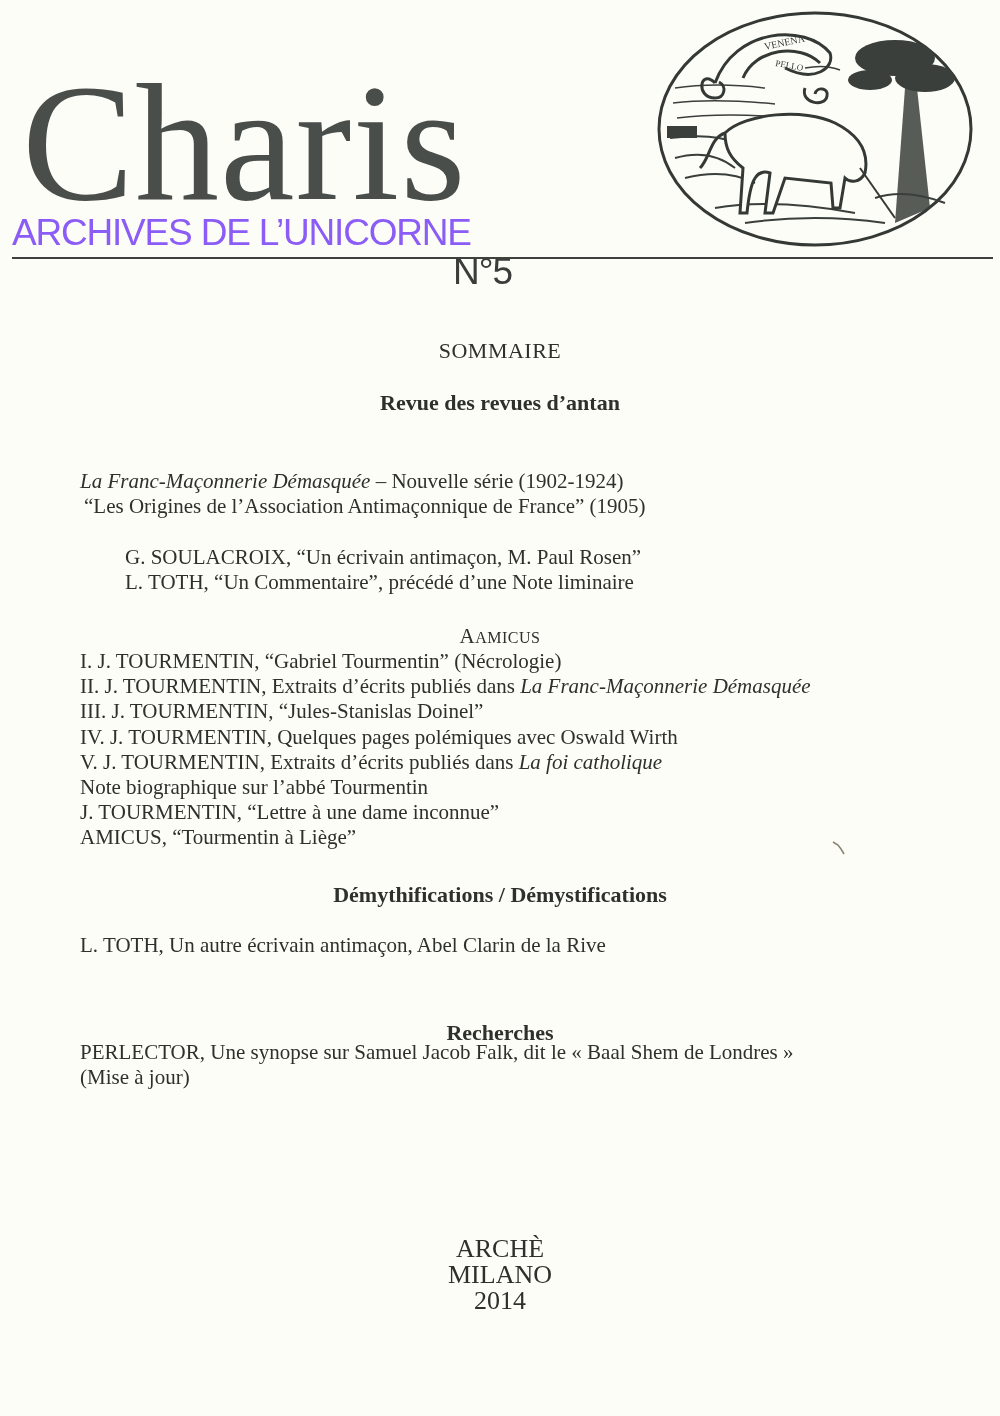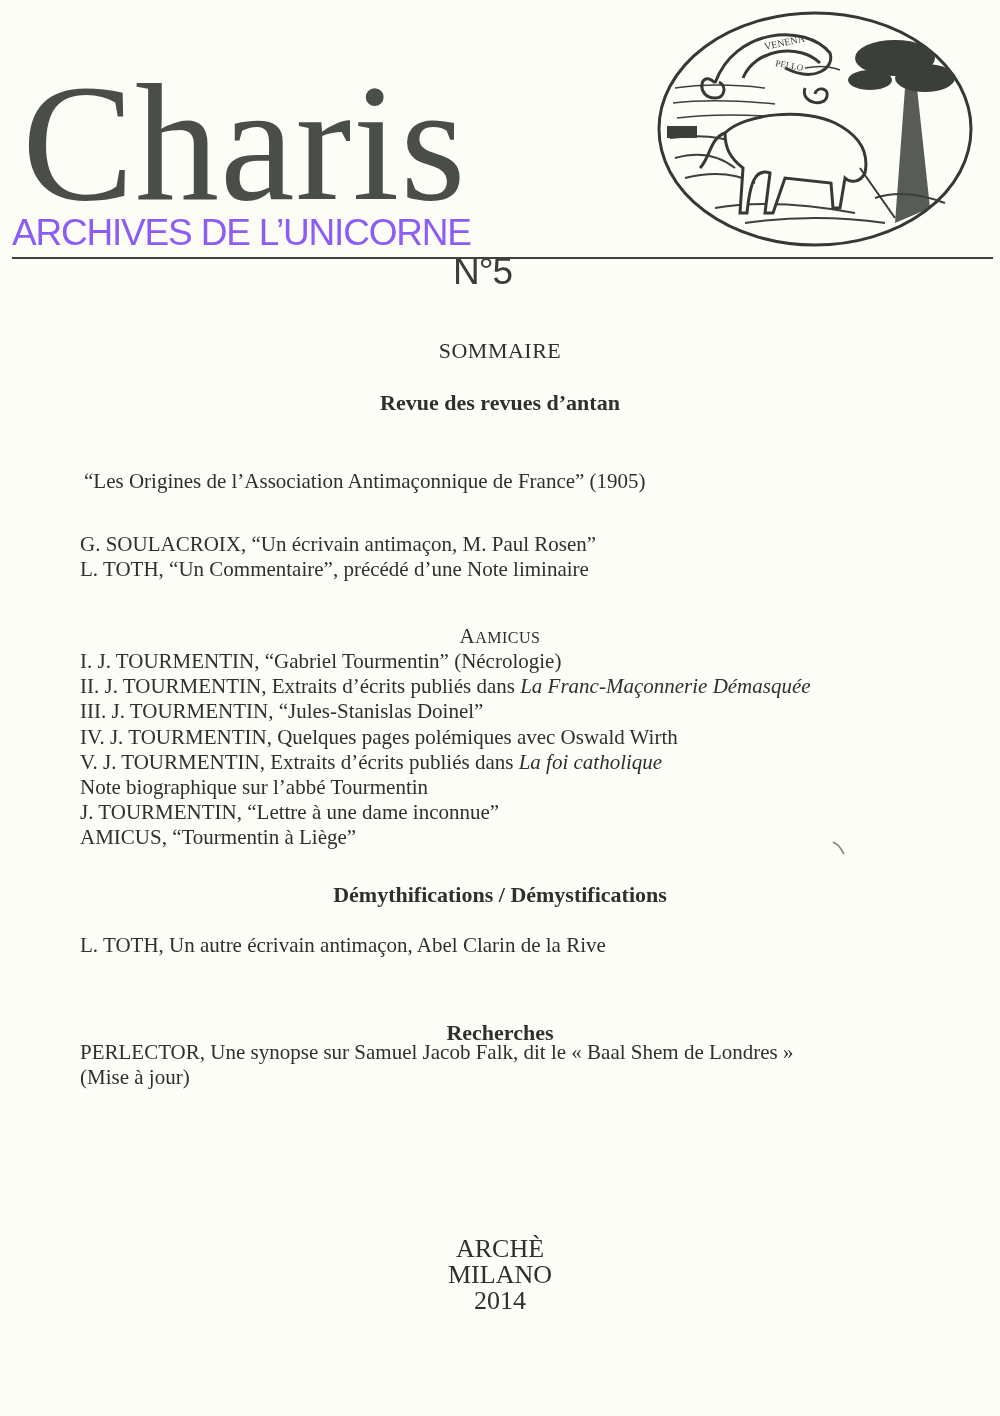--- a/index.html
+++ b/index.html
@@ -38,21 +38,21 @@
 
   .center { position: absolute; left: 0; width: 1000px; text-align: center; }
   .sommaire { top: 338px; font-size: 22px; letter-spacing: 0.5px; }
   .section-head { font-weight: bold; font-size: 22px; }
   .s1 { top: 390px; }
   .s2 { top: 882px; }
   .s3 { top: 1020px; }
 
   .entries { position: absolute; left: 80px; font-size: 21px; line-height: 25px; white-space: nowrap; }
   .e1 { top: 469px; }
-  .e2 { top: 532px; }
+  .e2 { top: 545px; margin-left: 45px; }
   .e3 { top: 933px; }
   .e4 { top: 1040px; }
   .annexes-label {
     position: absolute; left: 0; top: 624px; width: 1000px; text-align: center;
     font-size: 16px; letter-spacing: 0.5px; line-height: 25px;
   }
   .annexes-label .big { font-size: 21px; }
   .annexes-list { position: absolute; left: 80px; top: 649px; font-size: 21px; line-height: 25.2px; white-space: nowrap; }
   .indent1 { padding-left: 4px; }
   i { font-style: italic; }
@@ -112,20 +112,21 @@
   </svg>
 
   <div class="rule"></div>
 </div>
 
 <div class="center sommaire">SOMMAIRE</div>
 
 <div class="center section-head s1">Revue des revues d’antan</div>
 
 <div class="entries e1">
+  <div><i>La Franc-Maçonnerie Démasquée</i><span> – Nouvelle série (1902-1924)</span></div>
   <div class="indent1">“Les Origines de l’Association Antimaçonnique de France” (1905)</div>
 </div>
 
 <div class="entries e2">
   <div>G. SOULACROIX, “Un écrivain antimaçon, M. Paul Rosen”</div>
   <div>L. TOTH, “Un Commentaire”, précédé d’une Note liminaire</div>
 </div>
 
 <div class="annexes-label"><span class="big">A</span><span>AMICUS</span></div>
 

